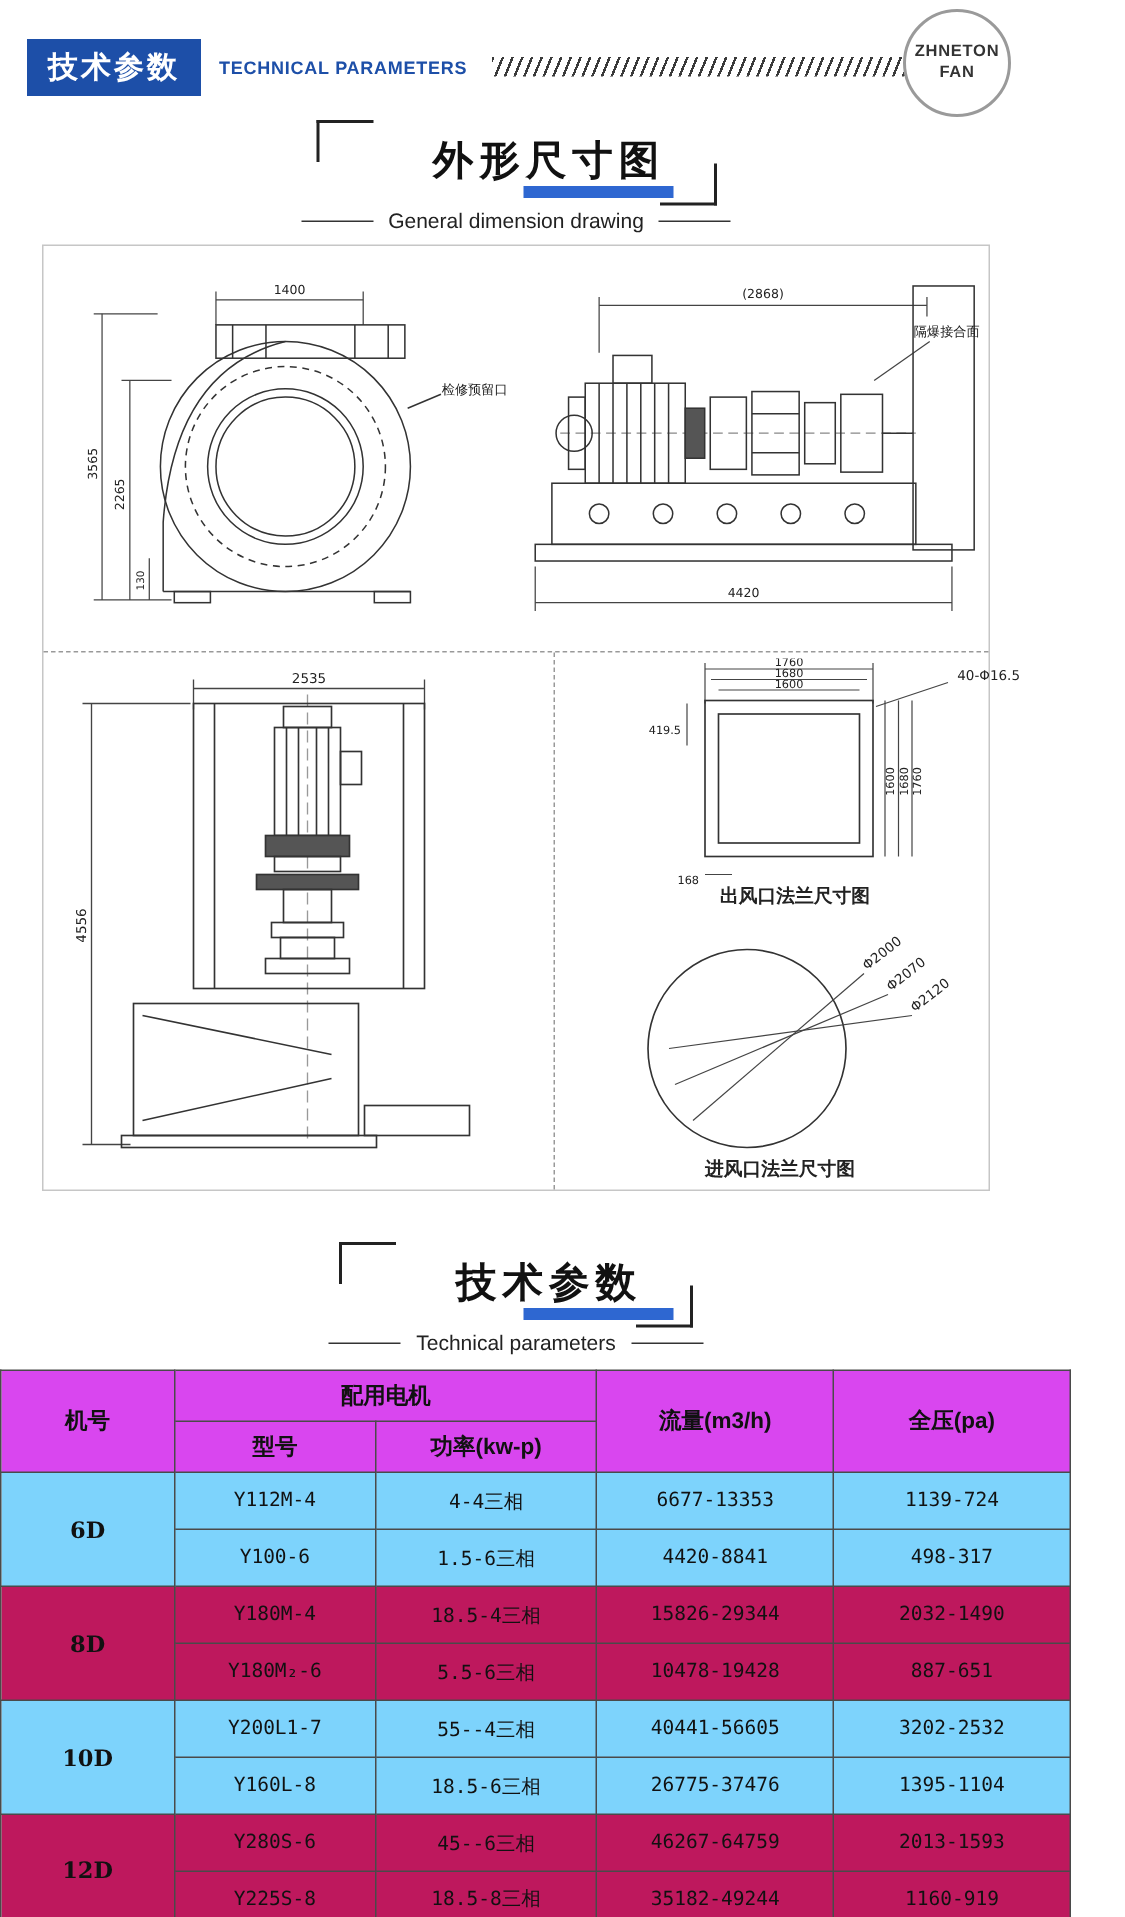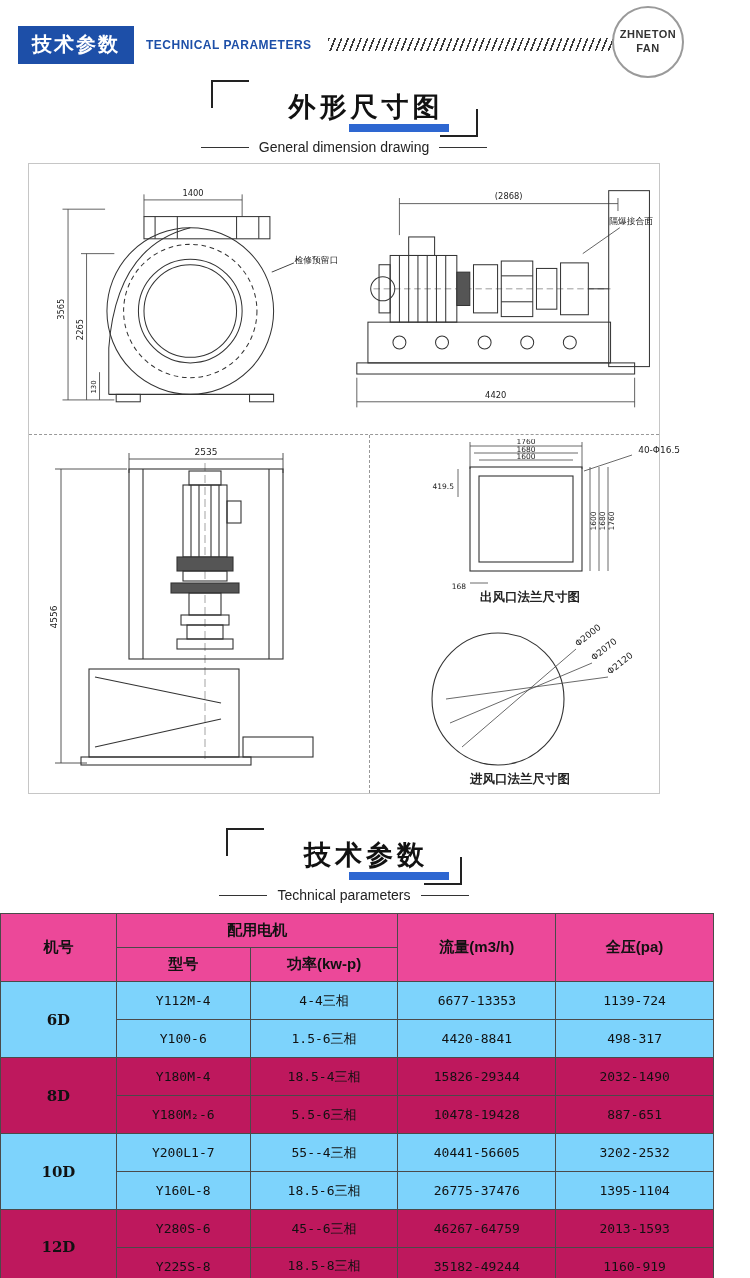--- a/index.html
+++ b/index.html
@@ -14,21 +14,21 @@
   .badge {
     background: #1d4fa8; color: #fff; font-size: 20px; font-weight: bold;
     padding: 5px 14px 6px; letter-spacing: 2px; white-space: nowrap;
   }
   .tagline { color: #1d4fa8; font-size: 12px; font-weight: bold; margin-left: 12px; white-space: nowrap; letter-spacing: .5px; }
   .hatch {
     flex: 1; height: 13px; margin: 0 56px 0 16px;
     background: repeating-linear-gradient(112deg, #3a3a3a 0 1.6px, transparent 1.6px 6px);
   }
   .logo {
-    position: absolute; top: 6px; right: 4px; width: 72px; height: 72px;
+    position: absolute; top: 6px; right: 14px; width: 72px; height: 72px;
     border: 2px solid #9a9a9a; border-radius: 50%;
     display: flex; flex-direction: column; justify-content: center; align-items: center;
     background: #fff;
   }
   .logo div { font-size: 11px; font-weight: bold; color: #333; line-height: 1.25; letter-spacing: .5px; }
 
   
   .sec { text-align: center; margin-top: 18px; }
   .sec-title-wrap { position: relative; display: inline-block; padding: 9px 34px 12px; }
   .sec-title-wrap::before {
@@ -57,21 +57,21 @@
   .cap { font-size: 12.5px; font-weight: bold; }
   .lbl { font-size: 9.5px; }
 
   
   .tbl-wrap { margin-top: 10px; }
   table.params {
     width: 714px; margin: 0 auto; border-collapse: collapse;
     border: 1px solid #333; border-bottom: 3px solid #151515;
   }
   .params th, .params td { border: 1px solid #4a4a4a; text-align: center; vertical-align: middle; }
-  .params th { background: #ec4899; font-size: 15px; font-weight: bold; padding: 7px 4px; color: #111; }
+  .params th { background: #d946ef; font-size: 15px; font-weight: bold; padding: 7px 4px; color: #111; }
   .params td {
     font-family: "DejaVu Sans Mono", monospace; font-size: 13px;
     height: 38px; background: #7dd3fc; color: #111;
   }
   .params td.group { font-family: "DejaVu Serif", serif; font-weight: bold; font-size: 15px; margin-left: 40px; }
   .params tr.shade td { background: #be185d; }
   col.c1 { width: 116px; } col.c2 { width: 134px; } col.c3 { width: 148px; }
   col.c4 { width: 158px; } col.c5 { width: 158px; }
 </style>
 </head>

